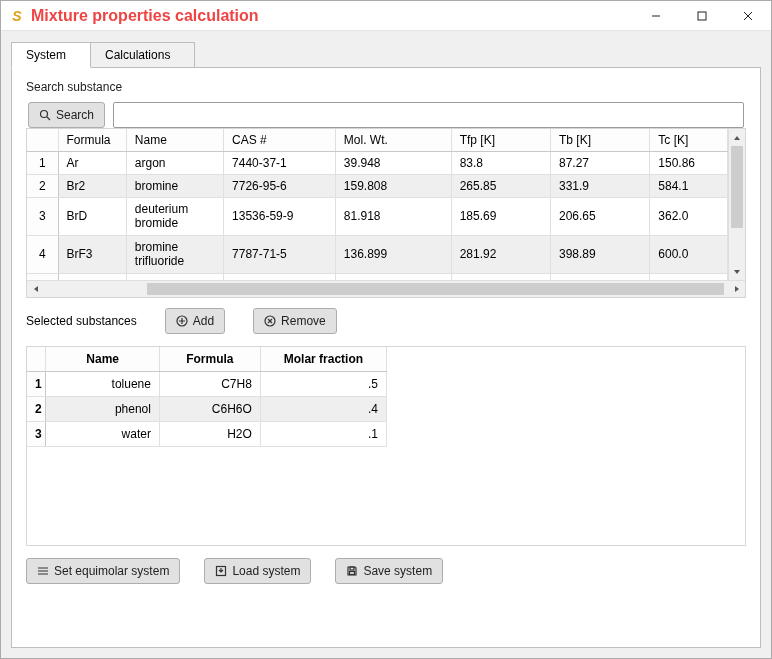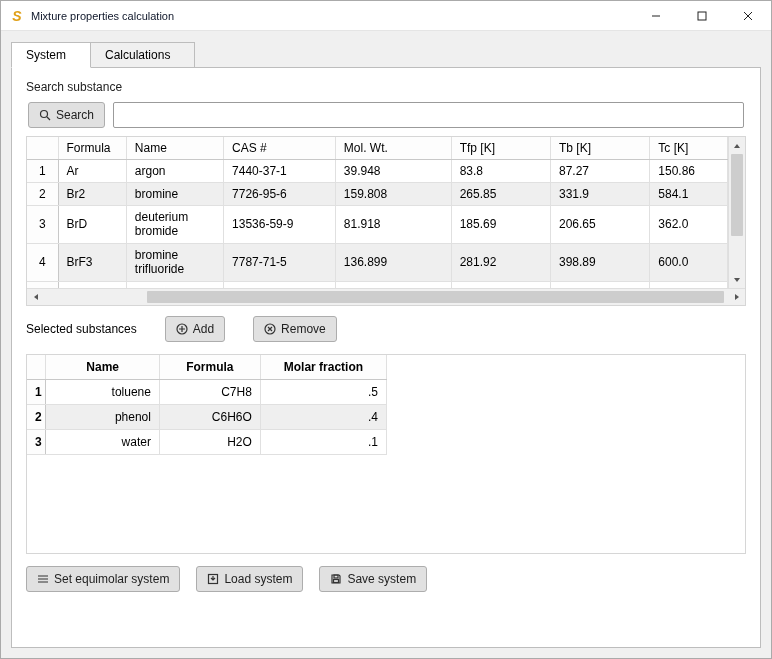--- a/index.html
+++ b/index.html
@@ -14,21 +14,21 @@
   .titlebar {
     height: 30px; display: flex; align-items: center;
     border-bottom: 1px solid #e5e5e5;
     padding-left: 8px;
   }
   .titlebar .app-icon {
     width: 16px; height: 16px; margin-right: 6px;
     display: inline-flex; align-items: center; justify-content: center;
     color: #e0a018; font-weight: bold; font-style: italic; font-size: 14px;
   }
-  .titlebar .title { font-size: 11px; color: #0f172a; }
+  .titlebar .title { font-size: 16px; color: #ef4444; font-weight: bold; }
   .winbtns { margin-left: auto; display: flex; }
   .winbtn {
     width: 46px; height: 30px;
     display: flex; align-items: center; justify-content: center;
     font-size: 12px; color: #222; cursor: default;
   }
   .winbtn svg { width: 10px; height: 10px; stroke: currentColor; stroke-width: 1; fill: none; }
 
   .client {
     flex: 1; padding: 10px 10px 10px 10px;
@@ -75,21 +75,21 @@
     font-size: 12px; color: #222;
     padding: 4px 10px;
     border-radius: 3px;
     cursor: default;
     gap: 5px;
     height: 26px;
   }
   .btn .bicon { display: inline-flex; }
   .btn .bicon svg { width: 12px; height: 12px; stroke: #333; stroke-width: 1.2; fill: none; }
 
-  .search-row { display: flex; gap: 8px; margin-bottom: 8px; padding: 0 2px; }
+  .search-row { display: flex; gap: 8px; margin-bottom: 0; padding: 0 2px; }
   .search-input {
     flex: 1;
     border: 1px solid #9b9b9b;
     border-radius: 2px;
     height: 26px;
     font-size: 12px;
     padding: 0 6px;
     background: #fff;
   }
 
@@ -174,21 +174,21 @@
     text-align: right;
   }
   table.sel th { background: #fdfdfd; font-weight: 700; text-align: center; border-bottom: 1px solid #c8c8c8; }
   table.sel th.nrowh { font-weight: 400; width: 18px; }
   table.sel td.nrow { background: #fdfdfd; text-align: center; border-right: 1px solid #c8c8c8; width: 18px; font-weight: 700; }
   table.sel tr.alt td:not(.nrow) { background: #efefef; }
   .scol-name { width: 108px; }
   .scol-formula { width: 96px; }
   .scol-mf { width: 120px; }
 
-  .btn-row { display: flex; gap: 16px; }
+  .btn-row { display: flex; gap: 24px; }
 
   .footer-row { display: flex; gap: 8px; margin-top: 8px; }
 
 </style>
 </head>
 <body>
 
 <div class="window">
 
   <div class="titlebar">

